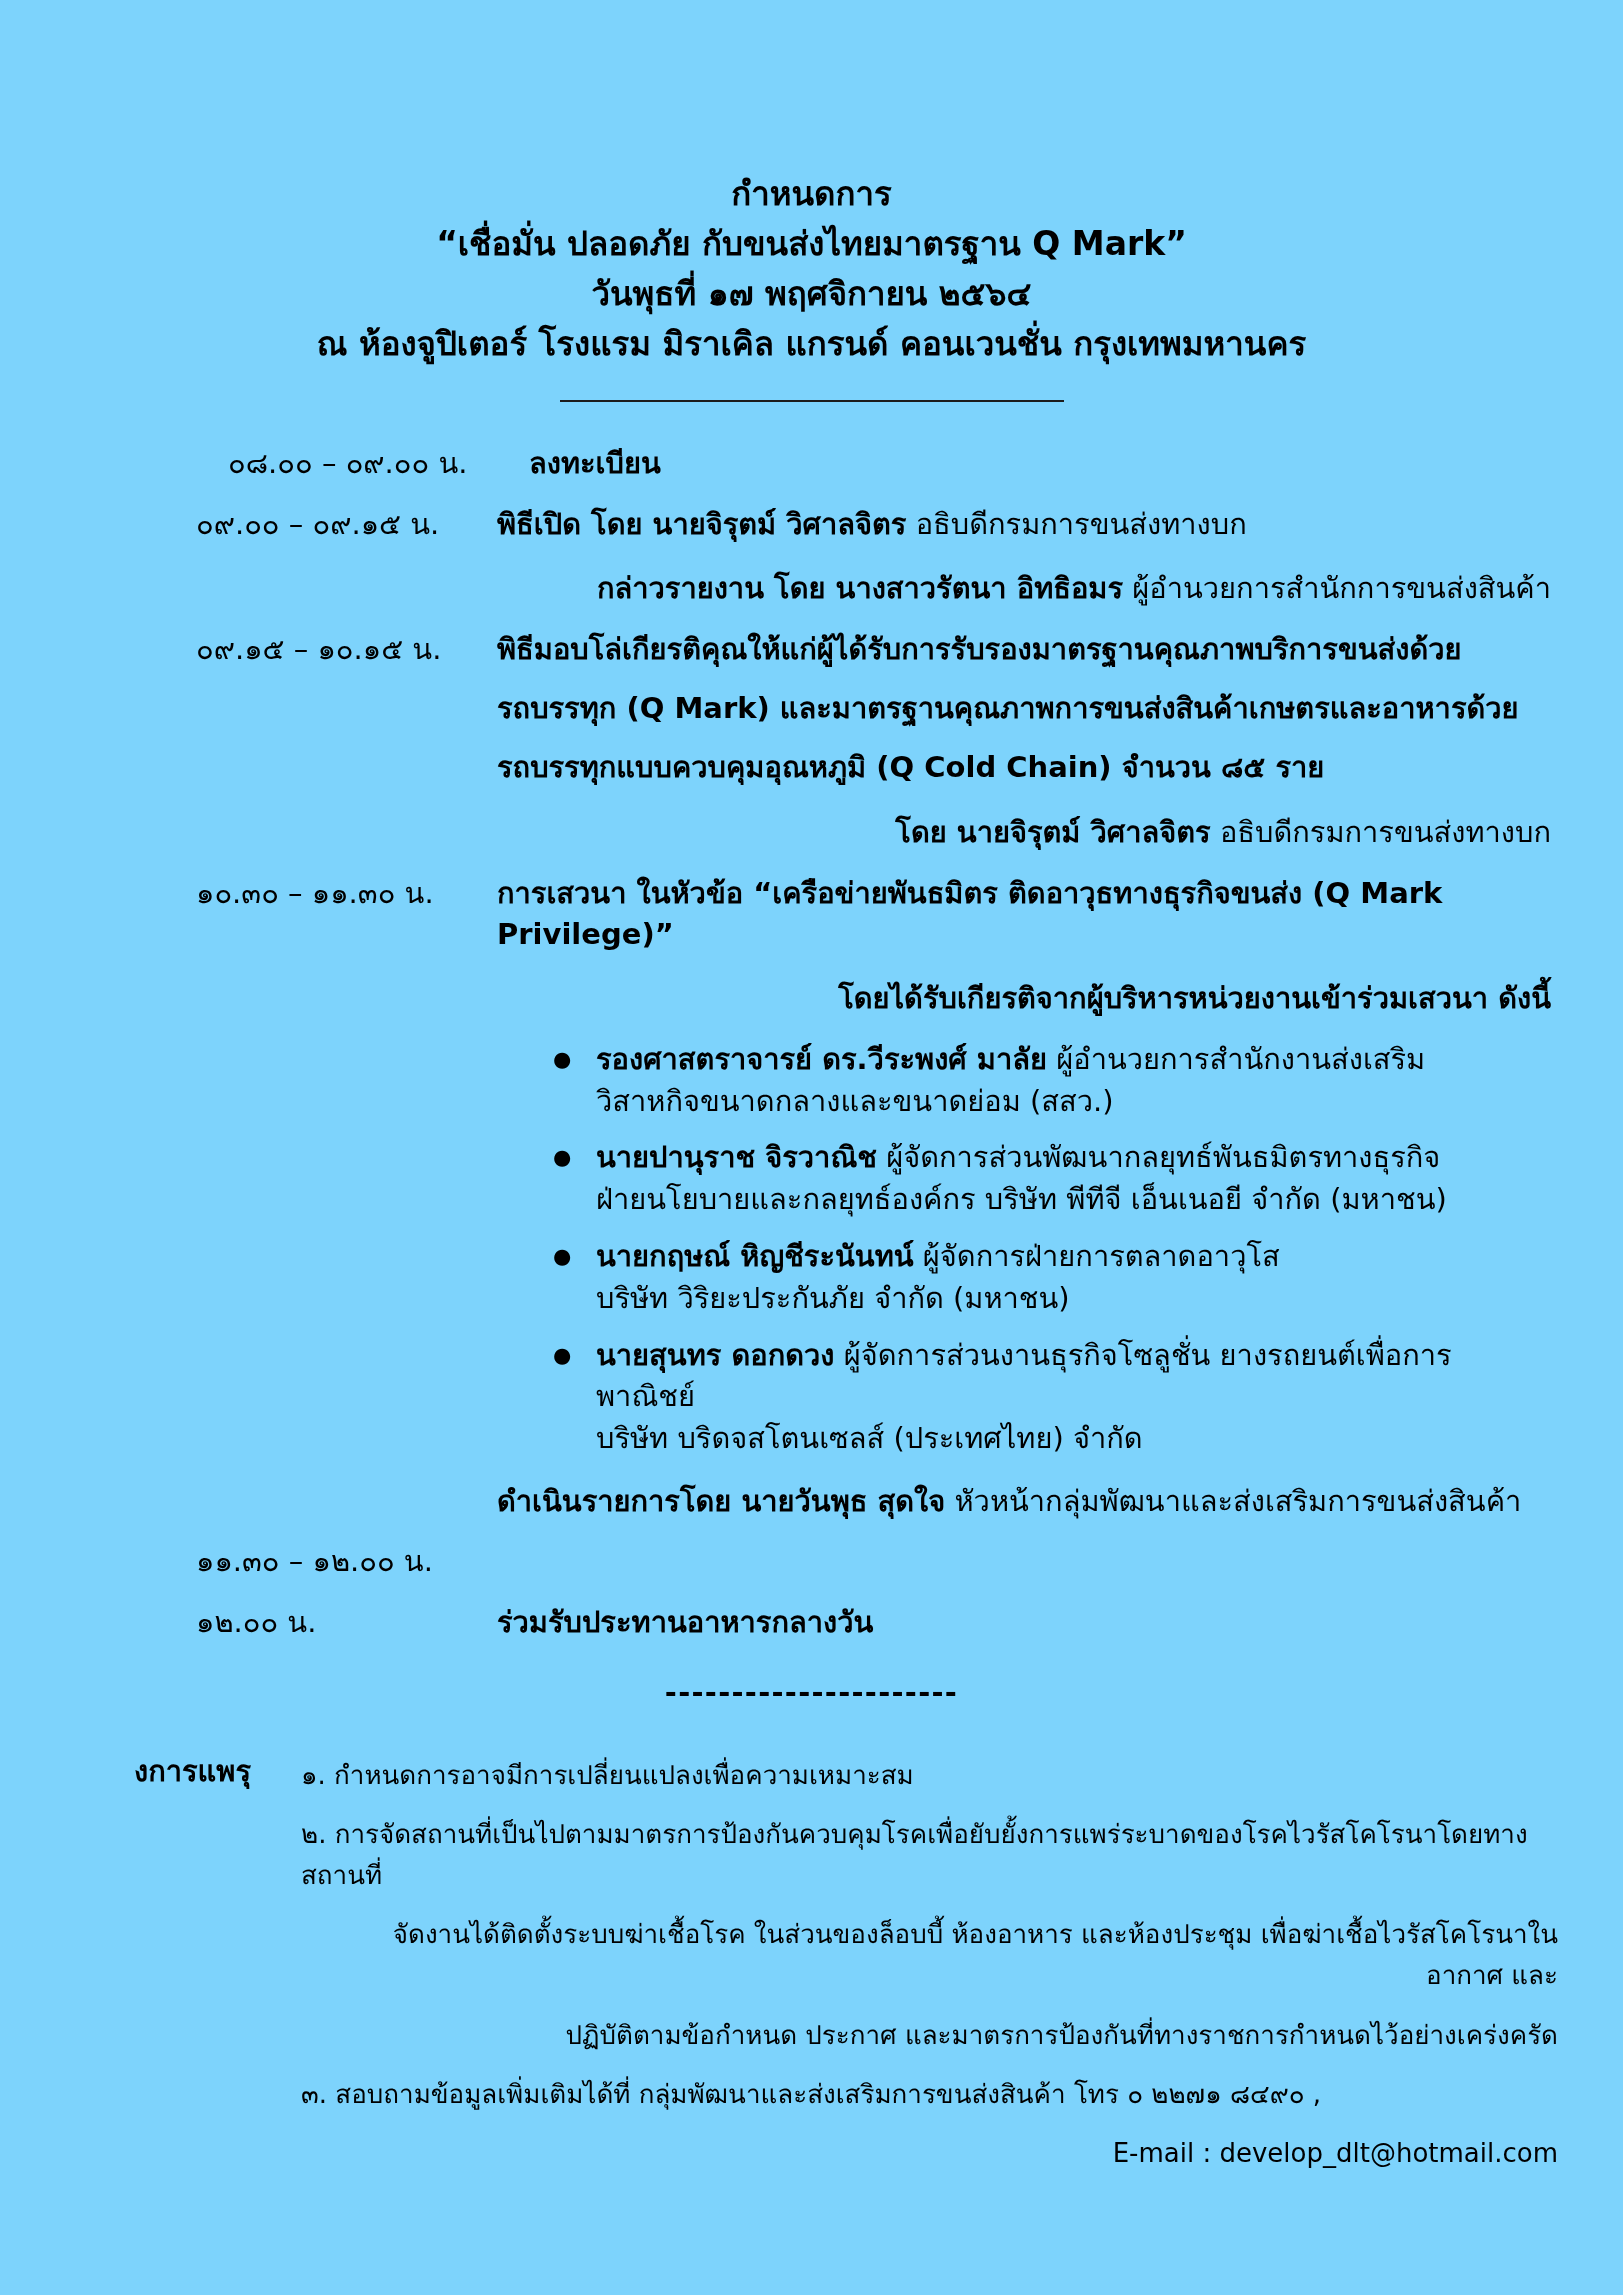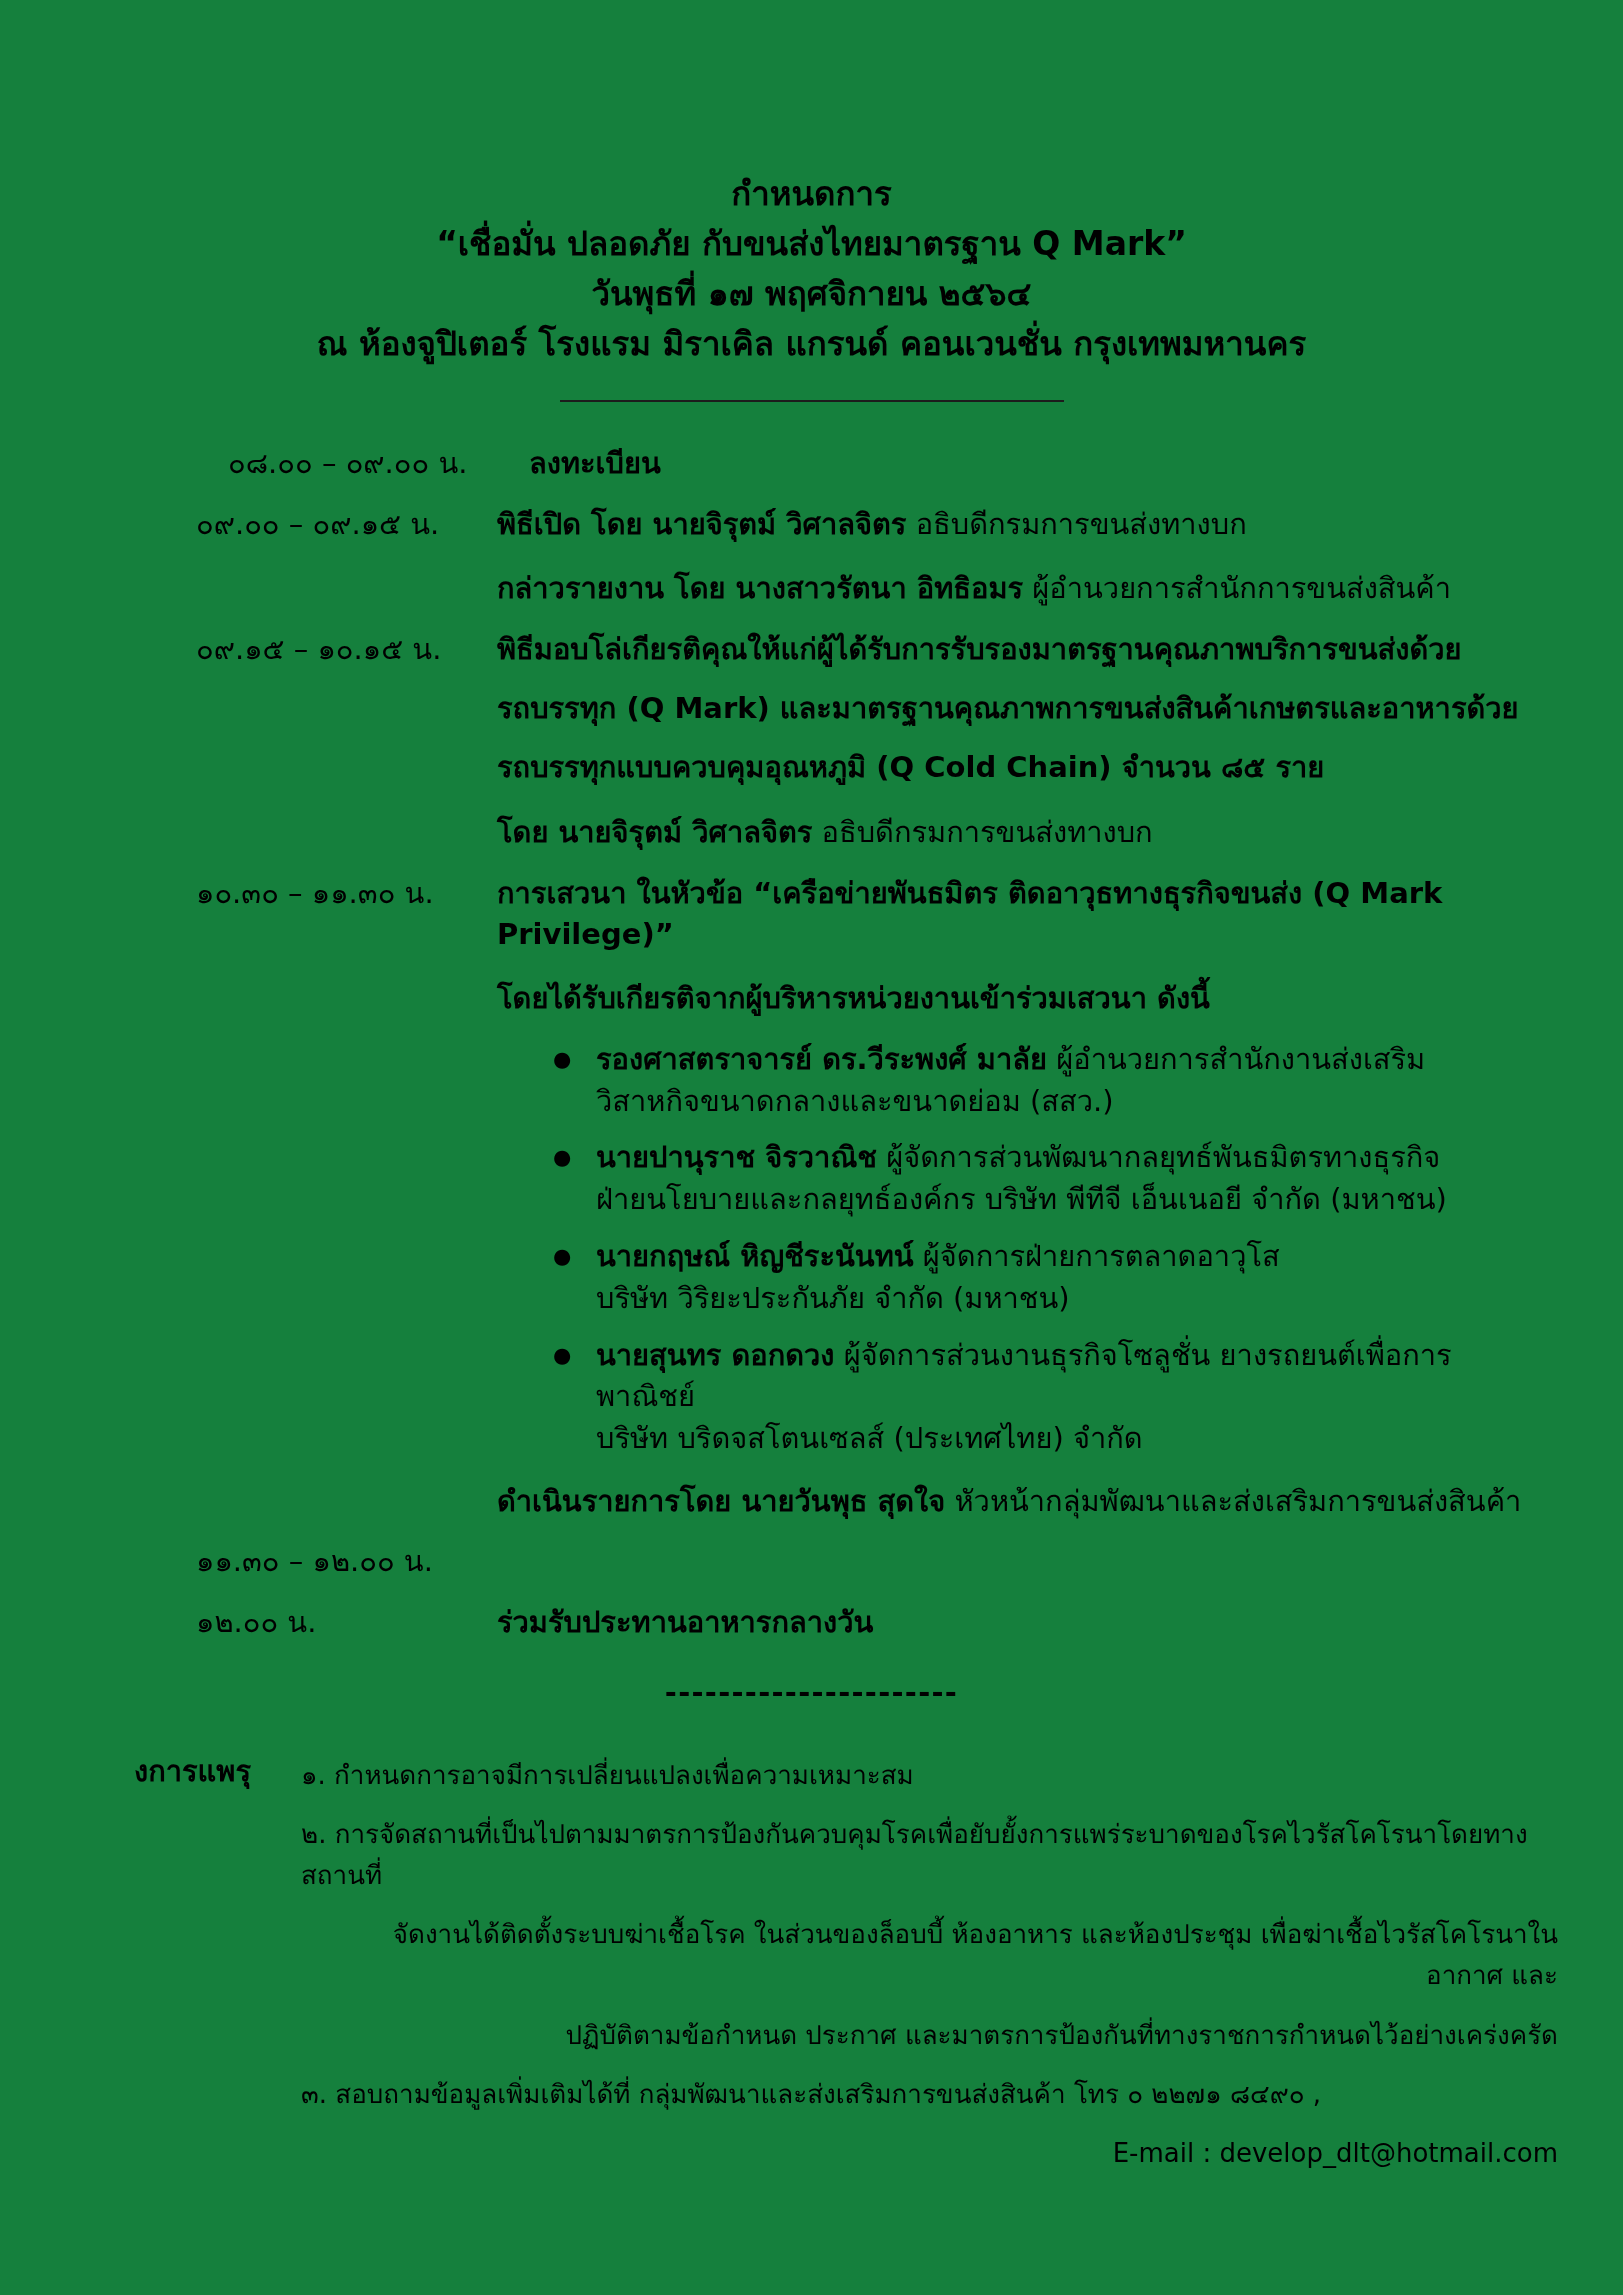--- a/index.html
+++ b/index.html
@@ -1,20 +1,20 @@
 <!DOCTYPE html>
 <html lang="th" style="font-size:10.5px"><head>
 <meta charset="utf-8">
 <style>
   html, body { margin: 0; padding: 0; background: #ffffff; }
   .page {
     position: relative;
     width: 1623px;
     height: 2295px;
-    background: #15803d;
+    background: #7dd3fc;
     color: #000000;
     font-family: "DejaVu Sans", sans-serif;
     font-size: 29px;
     line-height: 41px;
     overflow: hidden;
   }
   
   .doc-header {
     padding-top: 169px;
     text-align: center;
@@ -33,21 +33,21 @@
   .srow { display: flex; align-items: flex-start; margin-top: 19.6px; }
   .srow:first-child { margin-top: 0; margin-left: 32px; }
   .srow-time {
     flex: 0 0 301px;
     margin-left: 196px;
     white-space: nowrap;
     font-weight: 400;
   }
   .srow-content { flex: 1 1 auto; padding-right: 72px; }
   .cline + .cline { margin-top: 18.3px; }
-  .cline.para-gap { margin-top: 23.6px; }
+  .cline.para-gap { margin-top: 23.6px; text-align: right; }
   .seg-b { font-weight: 700; }
   .seg-r { font-weight: 400; }
   
   .panel-list { margin-top: 19.6px; margin-left: 56px; }
   .pitem { display: flex; align-items: flex-start; margin-top: 15.7px; }
   .pitem-dot {
     flex: 0 0 43px;
     font-size: 21px;
     line-height: 41px;
   }

